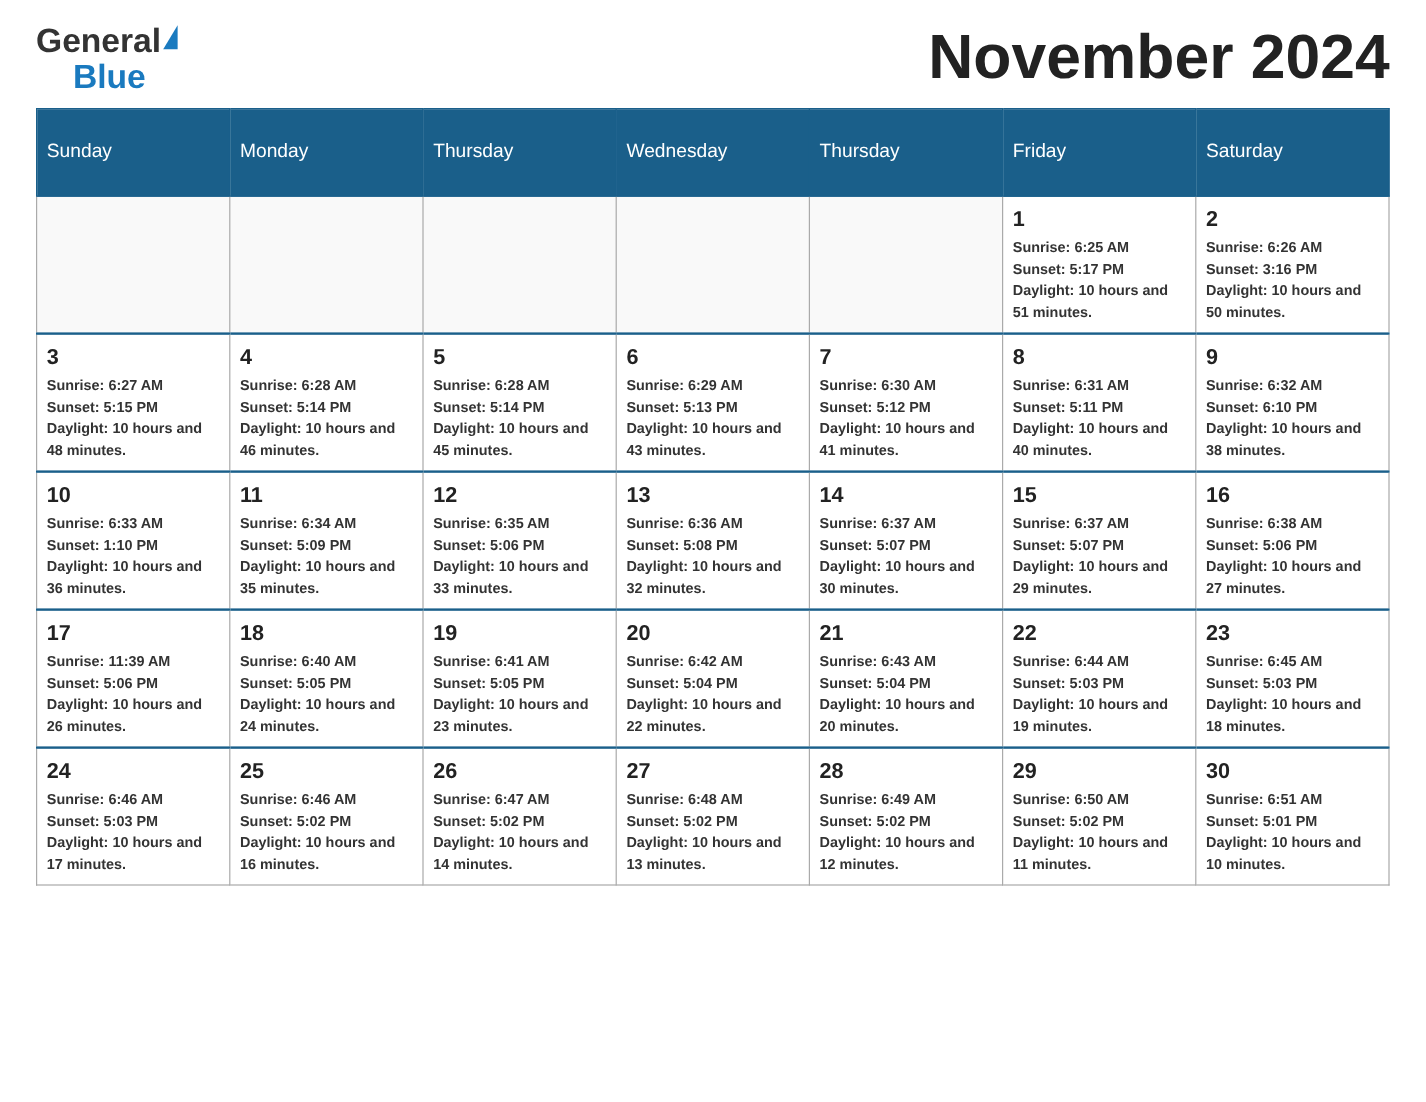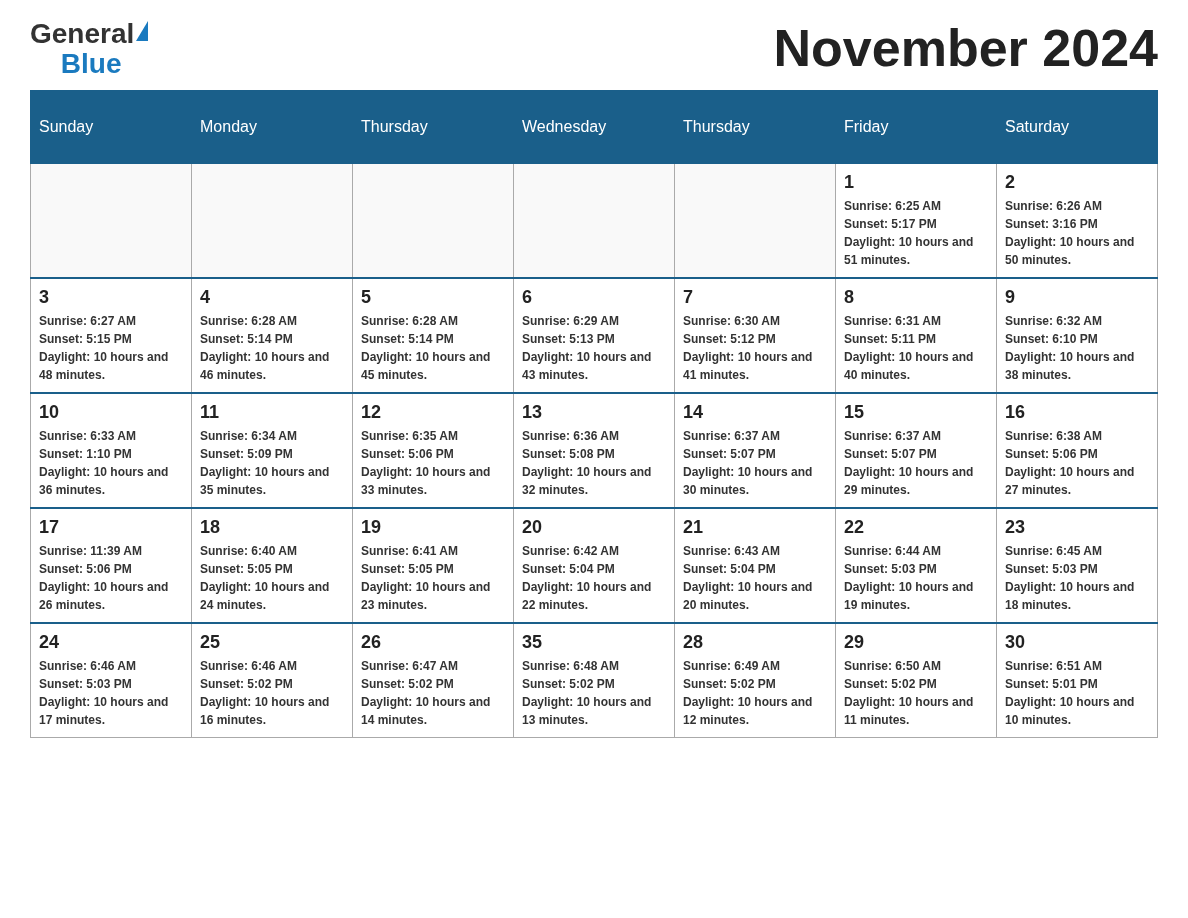--- a/index.html
+++ b/index.html
@@ -294,21 +294,21 @@
 Sunset: 5:02 PM
 Daylight: 10 hours and 16 minutes.</div>
         </td>
         <td>
           <span class="day-number">26</span>
           <div class="day-info">Sunrise: 6:47 AM
 Sunset: 5:02 PM
 Daylight: 10 hours and 14 minutes.</div>
         </td>
         <td>
-          <span class="day-number">35</span>
+          <span class="day-number">27</span>
           <div class="day-info">Sunrise: 6:48 AM
 Sunset: 5:02 PM
 Daylight: 10 hours and 13 minutes.</div>
         </td>
         <td>
           <span class="day-number">28</span>
           <div class="day-info">Sunrise: 6:49 AM
 Sunset: 5:02 PM
 Daylight: 10 hours and 12 minutes.</div>
         </td>

